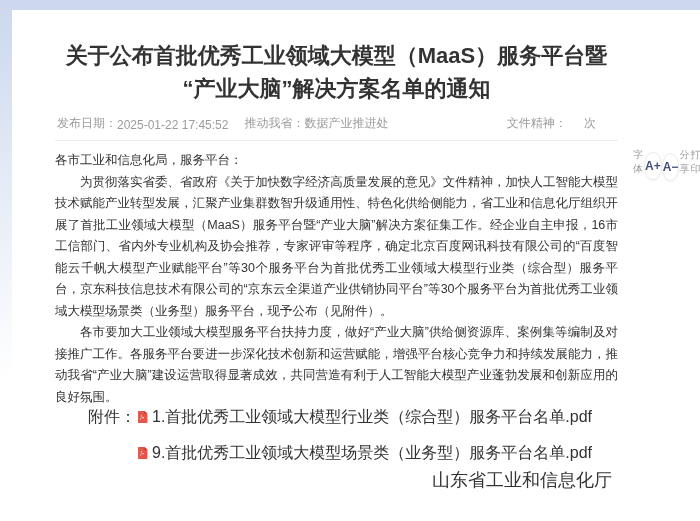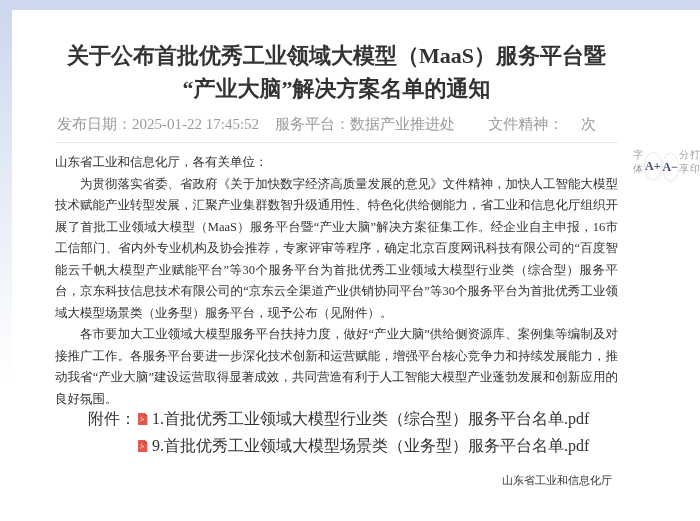--- a/index.html
+++ b/index.html
@@ -2,21 +2,21 @@
 <html><head>
 <meta charset="utf-8">
 <style>
   * { box-sizing: border-box; margin: 0; padding: 0; }
   html,body { background:#fff; }
   .page {
     position: relative;
     width: 700px; height: 521px;
     background: #ffffff;
     overflow: hidden;
-    font-family: Liberation Serif, serif;
+    font-family: Liberation Sans, sans-serif;
   }
   .top-strip {
     position: absolute; top:0; left:0;
     width: 700px; height: 10px;
     background: #cdd8ee;
   }
   .left-strip {
     position: absolute; top:10px; left:0;
     width: 12px; height: 370px;
     background: linear-gradient(to bottom, #cdd8ee 0%, #e4ebf6 45%, #ffffff 100%);
@@ -28,22 +28,22 @@
     margin-top: 29px;
     text-align: center;
     font-size: 22px;
     line-height: 33px;
     font-weight: bold;
     color: #333333;
   }
   .meta {
     margin-top: 10px;
     display: flex;
-    align-items: center;
-    font-size: 15px;
+    align-items: flex-end;
+    font-size: 12px;
     color: #9b9b9b;
     padding-left: 2px;
   }
   .meta .gap { margin-left: 16px; }
   .meta-right { margin-left: auto; padding-right: 22px; }
   .meta-right .unit { margin-left: 14px; }
   .divider {
     margin-top: 8px;
     border: none;
     border-top: 1px solid #ececec;
@@ -59,31 +59,31 @@
   .content p { margin: 0; }
   .content p.indent { text-indent: 2em; }
   .attachments {
     padding-left: 33px;
     display: flex;
     font-size: 16px;
     color: #333333;
     line-height: 18px;
   }
   .attach-label { white-space: nowrap; }
-  .attach-items { display: flex; flex-direction: column; gap: 9px; }
+  .attach-items { display: flex; flex-direction: column; gap: 18px; }
   .attach-item { display: flex; align-items: center; gap: 3px; }
   .attach-item a {
     color: #333333; text-decoration: none; cursor: pointer;
   }
   .pdf-icon { width: 13px; height: 14px; flex: 0 0 auto; }
   .signature {
     position: absolute;
     right: 88px; top: 468px;
     text-align: right;
-    font-size: 11px;
+    font-size: 18px;
     color: #333333;
     line-height: 25px;
   }
   
   .side {
     position: absolute; left: 633px; top: 143px; width: 38px;
     display: flex; flex-direction: row; align-items: center;
   }
   .side-label { font-size: 10px; color: #9b9b9b; letter-spacing: 1px; }
   .circle-btn {
@@ -115,32 +115,32 @@
 
   <div class="doc">
     <h1 class="title">
       <span style="display:block">关于公布首批优秀工业领域大模型（MaaS）服务平台暨</span>
       <span style="display:block">“产业大脑”解决方案名单的通知</span>
     </h1>
 
     <div class="meta">
       <span>发布日期：</span>
       <span>2025-01-22 17:45:52</span>
-      <span class="gap">服务平台：</span>
+      <span class="gap">推动我省：</span>
       <span>数据产业推进处</span>
       <span class="meta-right">
         <span>文件精神：</span>
         <span class="unit">次</span>
       </span>
     </div>
 
     <hr class="divider">
 
     <div class="content">
-      <p>山东省工业和信息化厅，各有关单位：</p>
+      <p>各市工业和信息化局，服务平台：</p>
       <p class="indent">为贯彻落实省委、省政府《关于加快数字经济高质量发展的意见》文件精神，加快人工智能大模型技术赋能产业转型发展，汇聚产业集群数智升级通用性、特色化供给侧能力，省工业和信息化厅组织开展了首批工业领域大模型（MaaS）服务平台暨“产业大脑”解决方案征集工作。经企业自主申报，16市工信部门、省内外专业机构及协会推荐，专家评审等程序，确定北京百度网讯科技有限公司的“百度智能云千帆大模型产业赋能平台”等30个服务平台为首批优秀工业领域大模型行业类（综合型）服务平台，京东科技信息技术有限公司的“京东云全渠道产业供销协同平台”等30个服务平台为首批优秀工业领域大模型场景类（业务型）服务平台，现予公布（见附件）。</p>
       <p class="indent">各市要加大工业领域大模型服务平台扶持力度，做好“产业大脑”供给侧资源库、案例集等编制及对接推广工作。各服务平台要进一步深化技术创新和运营赋能，增强平台核心竞争力和持续发展能力，推动我省“产业大脑”建设运营取得显著成效，共同营造有利于人工智能大模型产业蓬勃发展和创新应用的良好氛围。</p>
     </div>
 
     <div class="attachments">
       <span class="attach-label">附件：</span>
       <span class="attach-items">
         <span class="attach-item">
           <svg class="pdf-icon" viewBox="0 0 16 16">
             <path fill="#e2574c" d="M2.5 0.5h8l3.5 3.5v11.5h-11.5z"></path>

